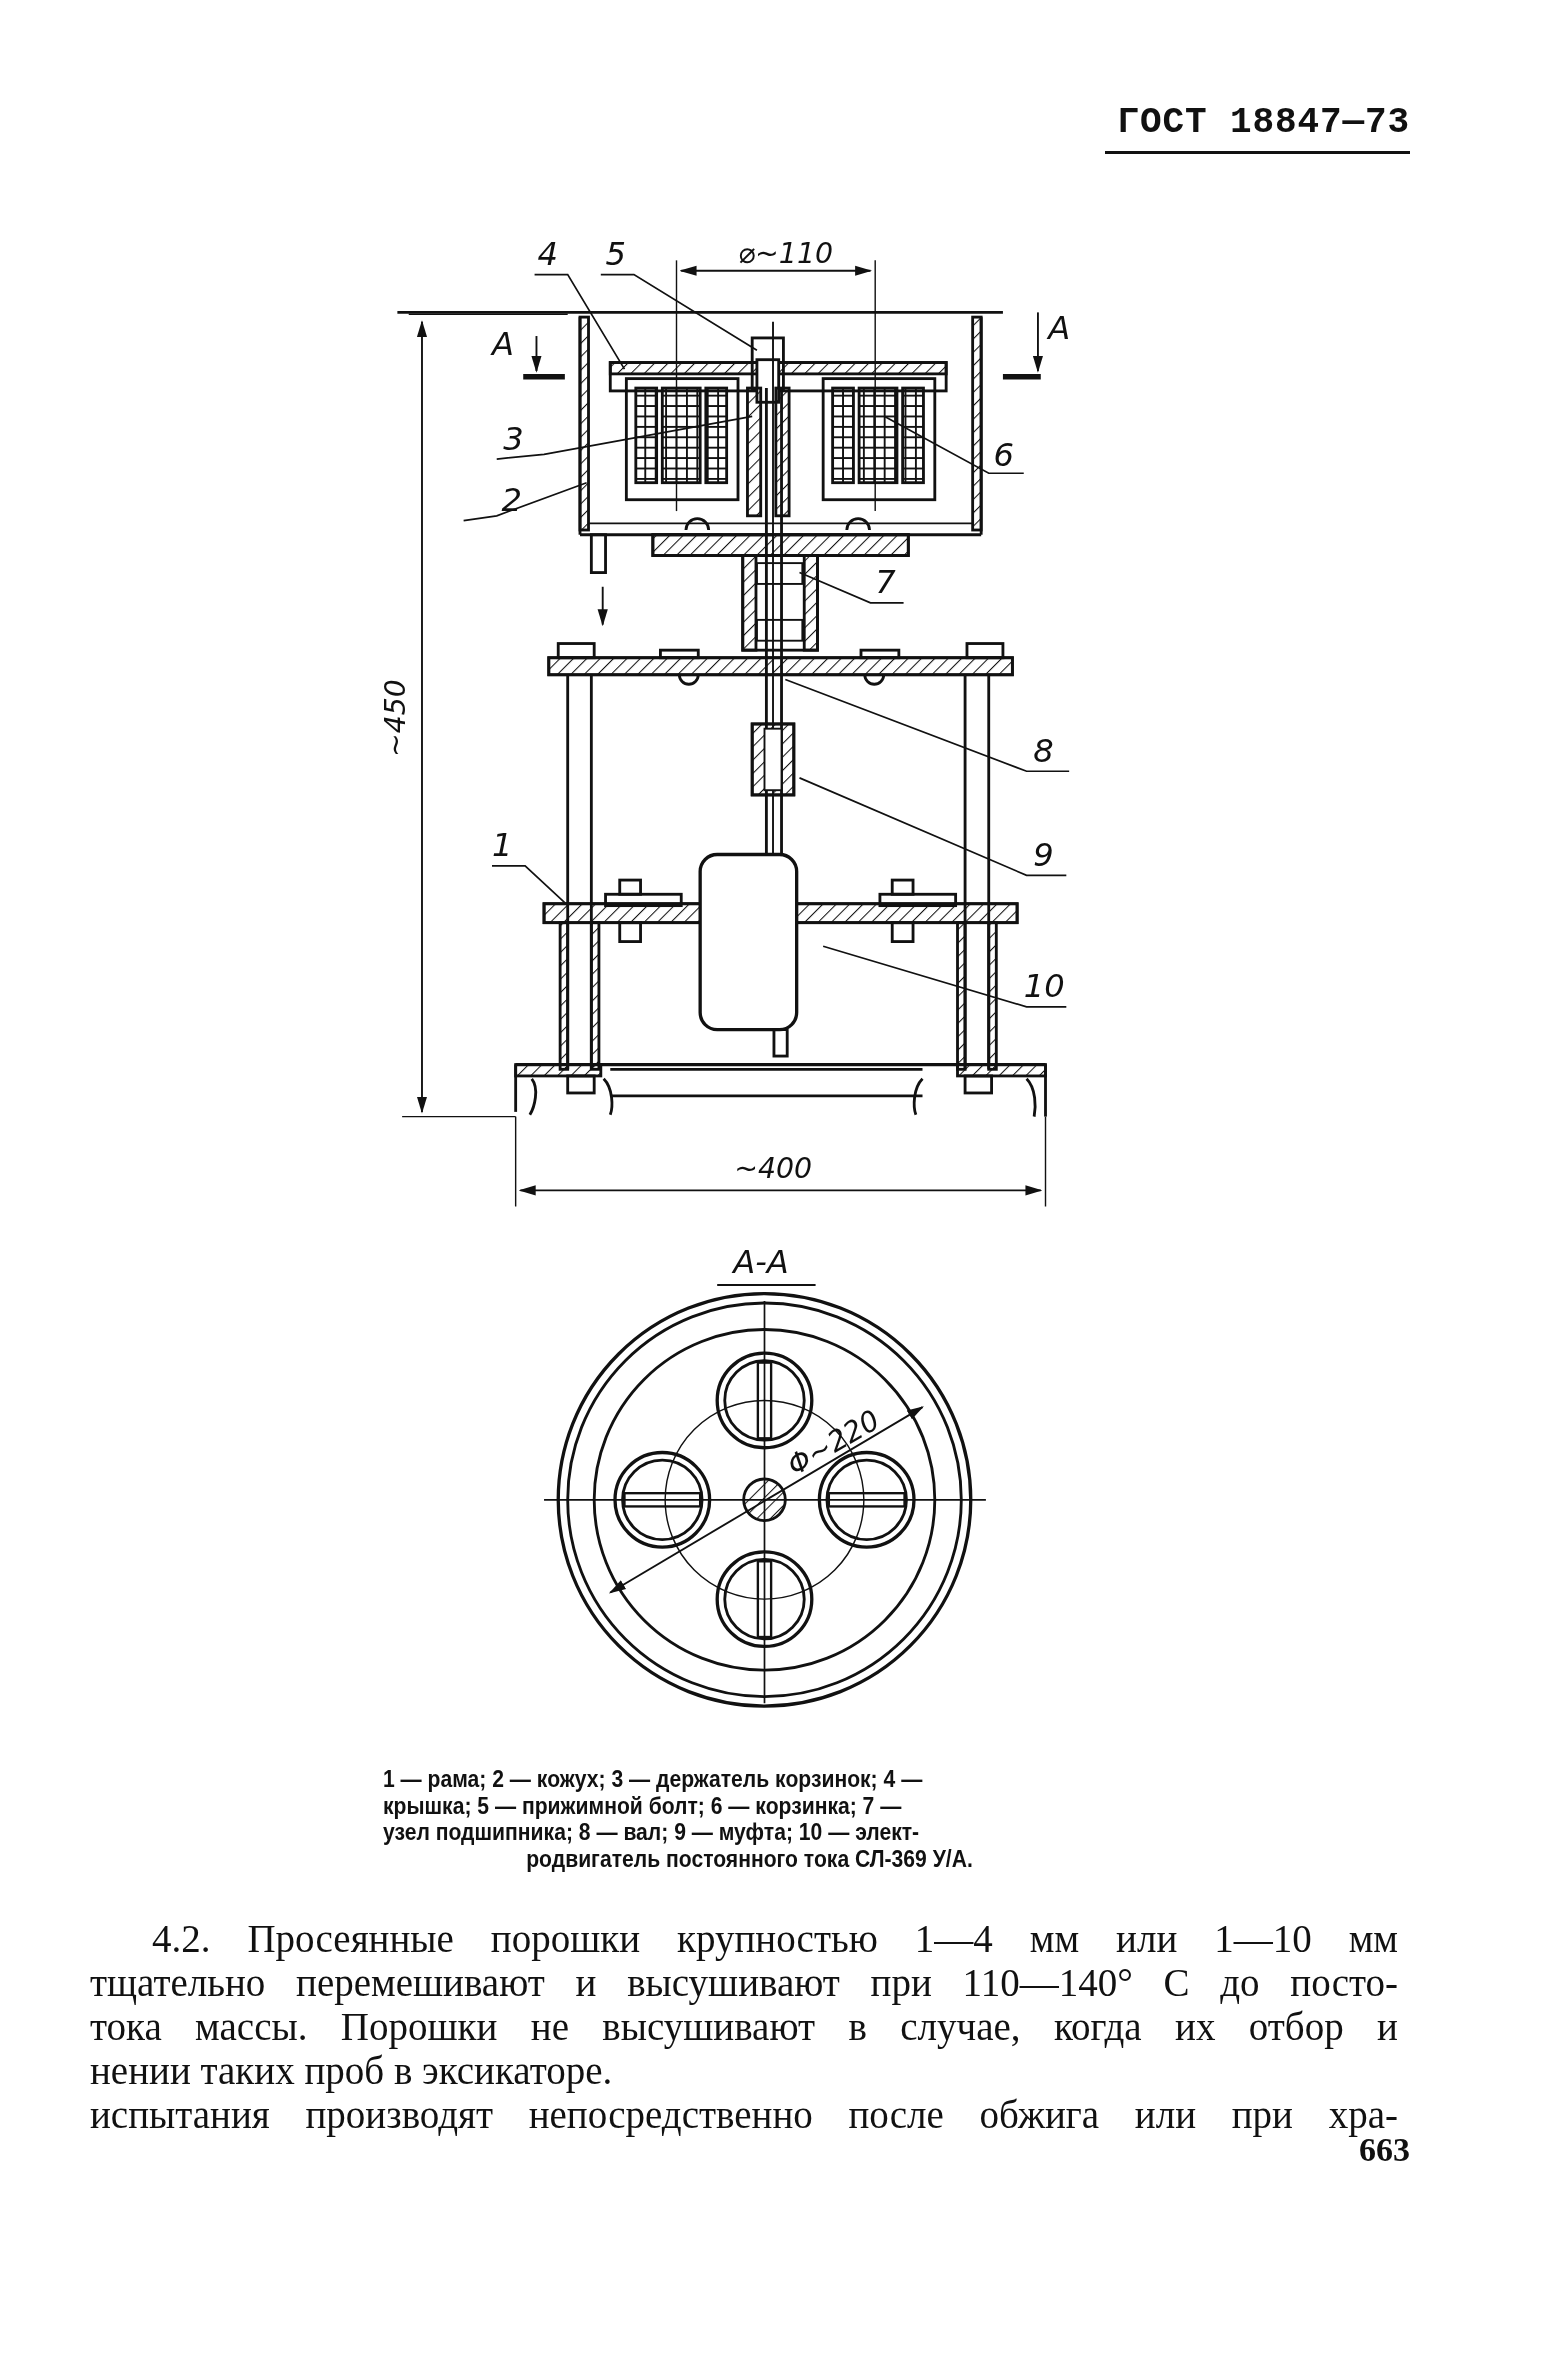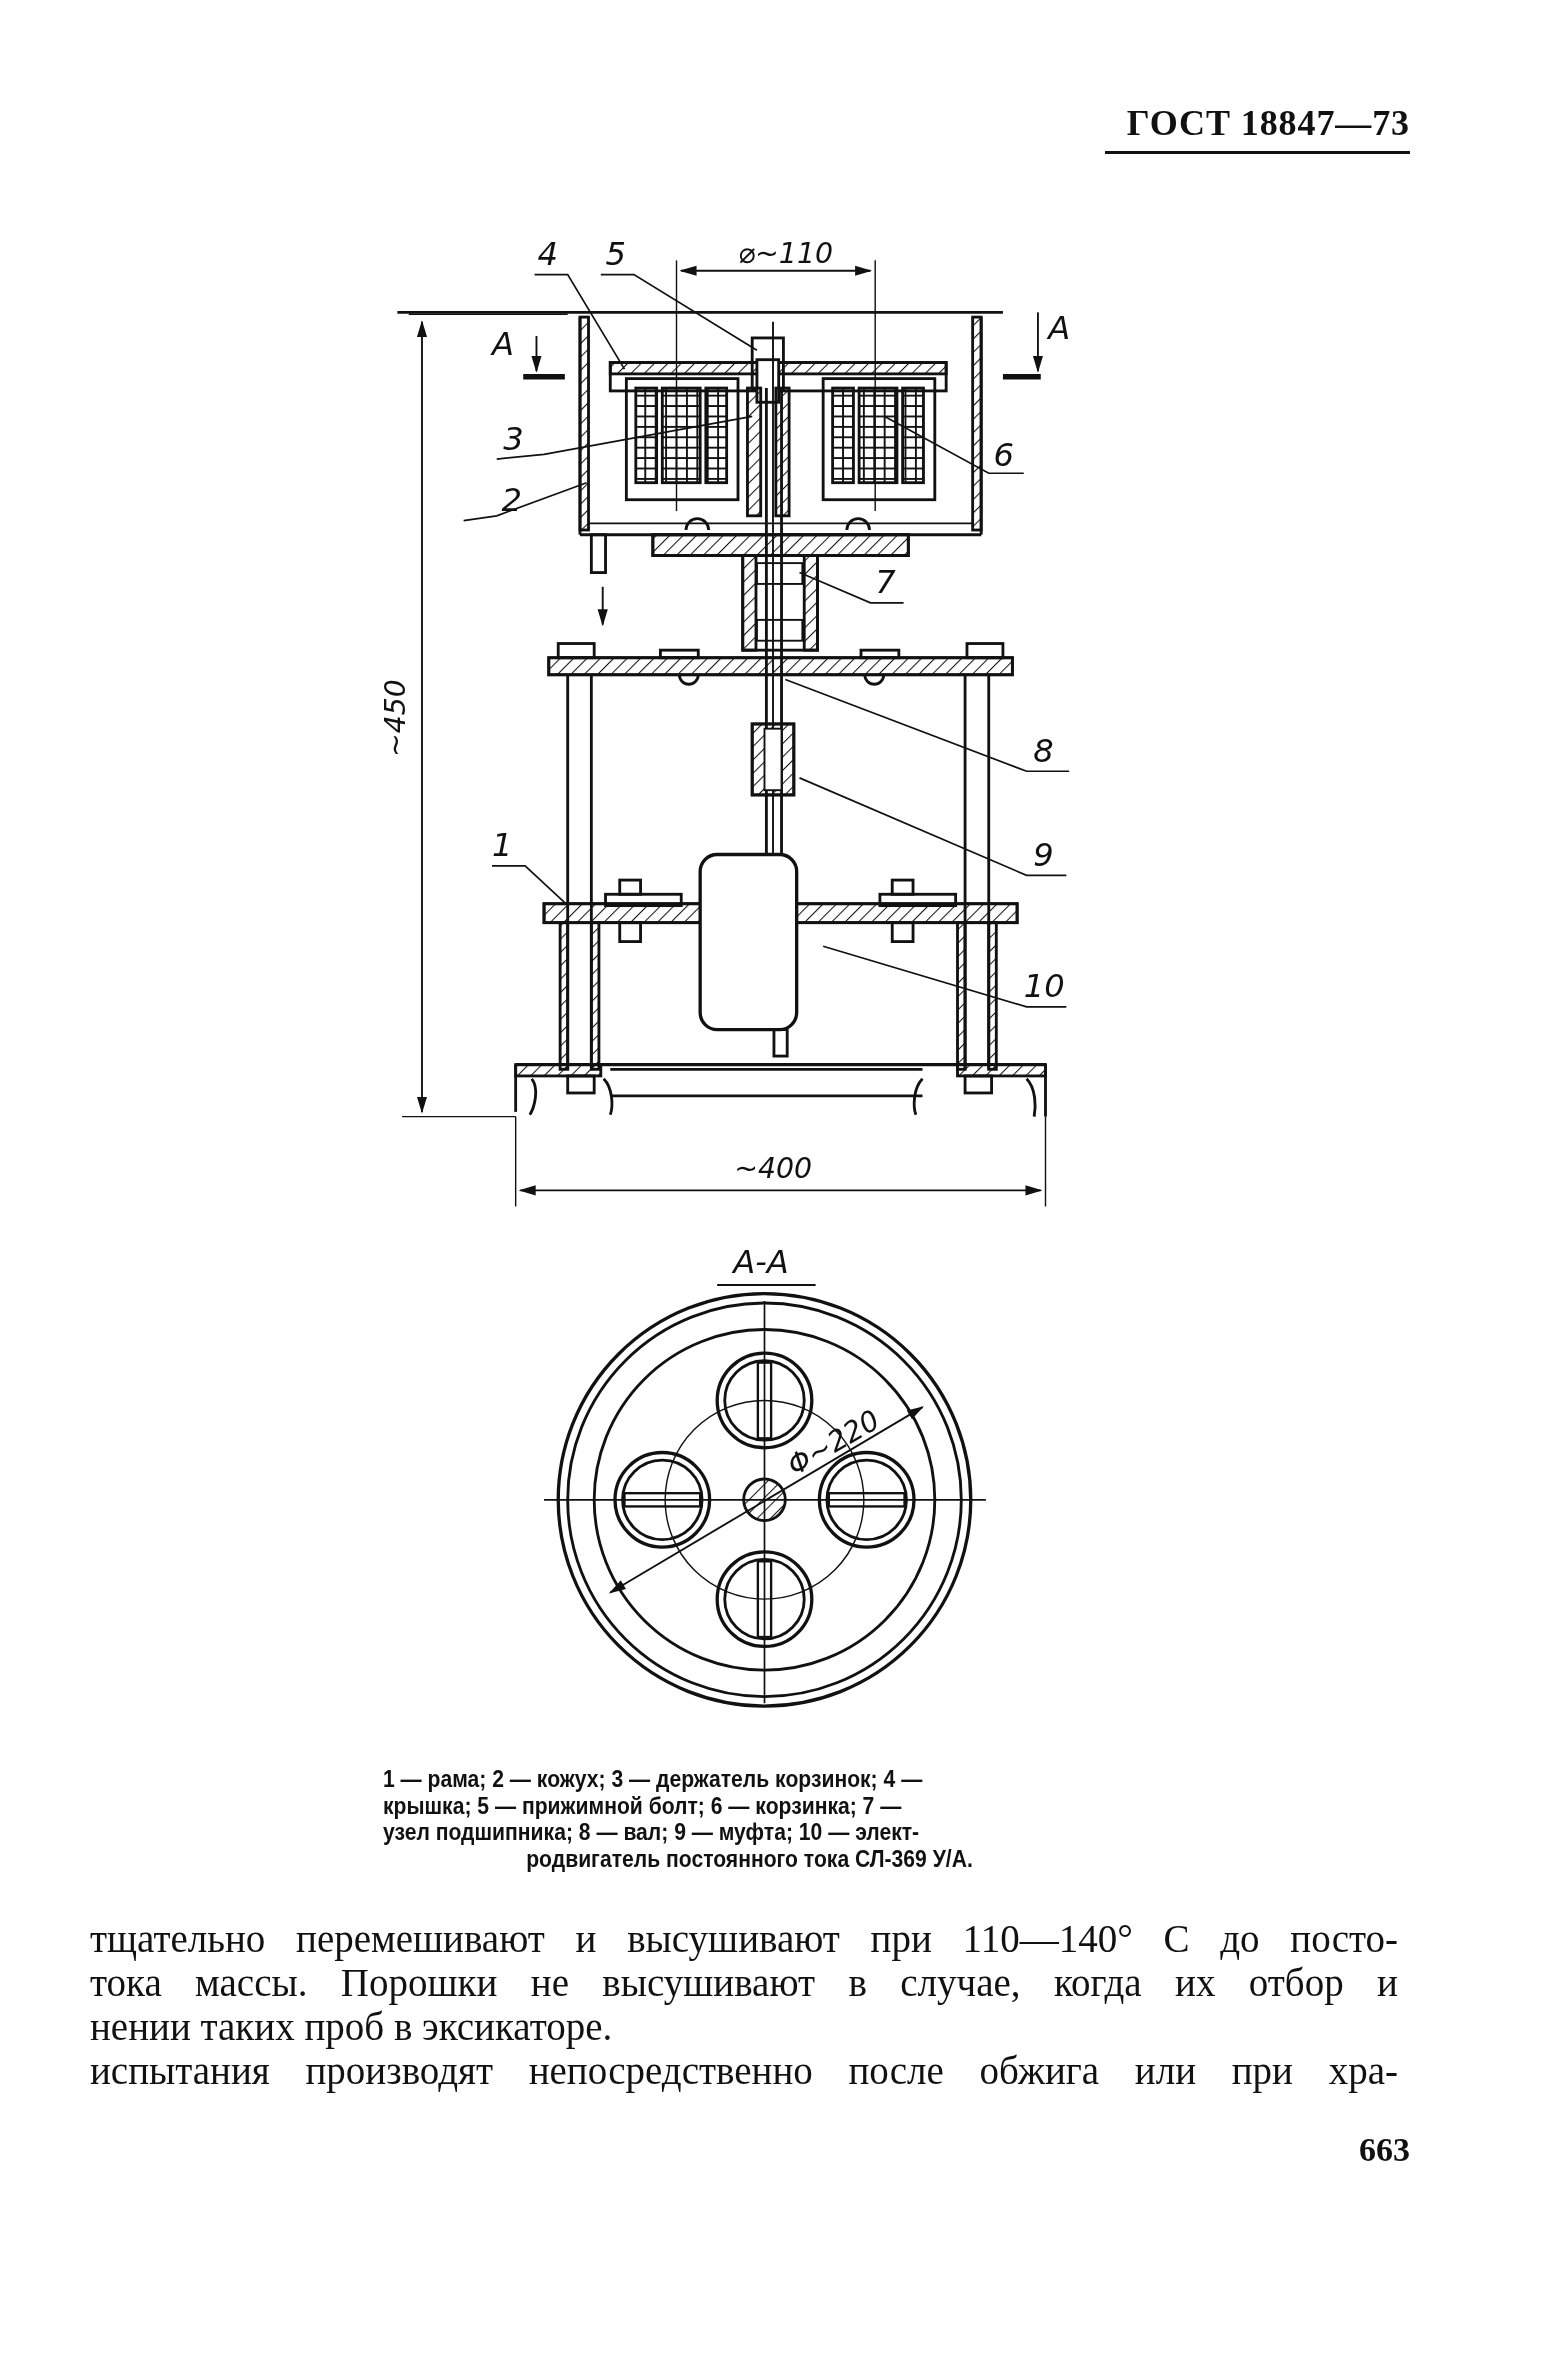--- a/index.html
+++ b/index.html
@@ -1,18 +1,18 @@
 <!DOCTYPE html>
 <html style="font-size:15px"><head>
 <meta charset="utf-8">
 <style>
   html, body { margin: 0; padding: 0; background: #ffffff; }
   body { width: 1564px; height: 2370px; position: relative; overflow: hidden; color: #111; }
   .header { position: absolute; left: 1107px; top: 102px; width: 303px; text-align: right;
-    font-family: Liberation Serif, serif; font-weight: bold; font-size: 36px; letter-spacing: 0.9px; }
+    font-family: Liberation Mono, monospace; font-weight: bold; font-size: 36px; letter-spacing: 0.9px; }
   .header-rule { position: absolute; left: 1105px; top: 151px; width: 305px; height: 2.8px; background: #111; }
   .drawing { position: absolute; left: 0; top: 0; width: 1564px; height: 1798px; }
   .drawing svg { width: 1564px; height: 1798px; display: block; }
   .lbl { font-family: "DejaVu Sans", sans-serif; font-style: italic; font-size: 34px; fill: #111; }
   .lbl-sm { font-family: "DejaVu Sans", sans-serif; font-style: italic; font-size: 30px; fill: #111; }
   .caption { position: absolute; left: 383px; top: 1766px; width: 738px;
     font-family: "Liberation Sans", "DejaVu Sans", sans-serif; font-size: 24px; line-height: 26.5px;
     text-align: justify; font-weight: bold; transform: scaleX(0.88); transform-origin: left top; width: 833px; }
   .caption .c-line { display: block; white-space: nowrap; }
   .caption .c-last { text-align: center; }
@@ -254,20 +254,21 @@
 </div>
 
 <div class="caption">
   <span class="c-line">1 — рама; 2 — кожух; 3 — держатель корзинок; 4 —</span>
   <span class="c-line">крышка; 5 — прижимной болт; 6 — корзинка; 7 —</span>
   <span class="c-line">узел подшипника; 8 — вал; 9 — муфта; 10 — элект-</span>
   <span class="c-line c-last">родвигатель постоянного тока СЛ-369 У/А.</span>
 </div>
 
 <div class="body-text">
+  <span class="b-line b-first">4.2. Просеянные порошки  крупностью 1—4 мм или 1—10 мм</span>
   <span class="b-line">тщательно перемешивают и высушивают при 110—140° С до посто-</span>
   <span class="b-line">тока массы. Порошки не высушивают в случае, когда их отбор и</span>
   <span class="b-line b-last">нении таких проб в эксикаторе.</span>
   <span class="b-line">испытания производят непосредственно после обжига или при хра-</span>
 </div>
 
 <div class="page-num">663</div>
 
 
 </body></html>

